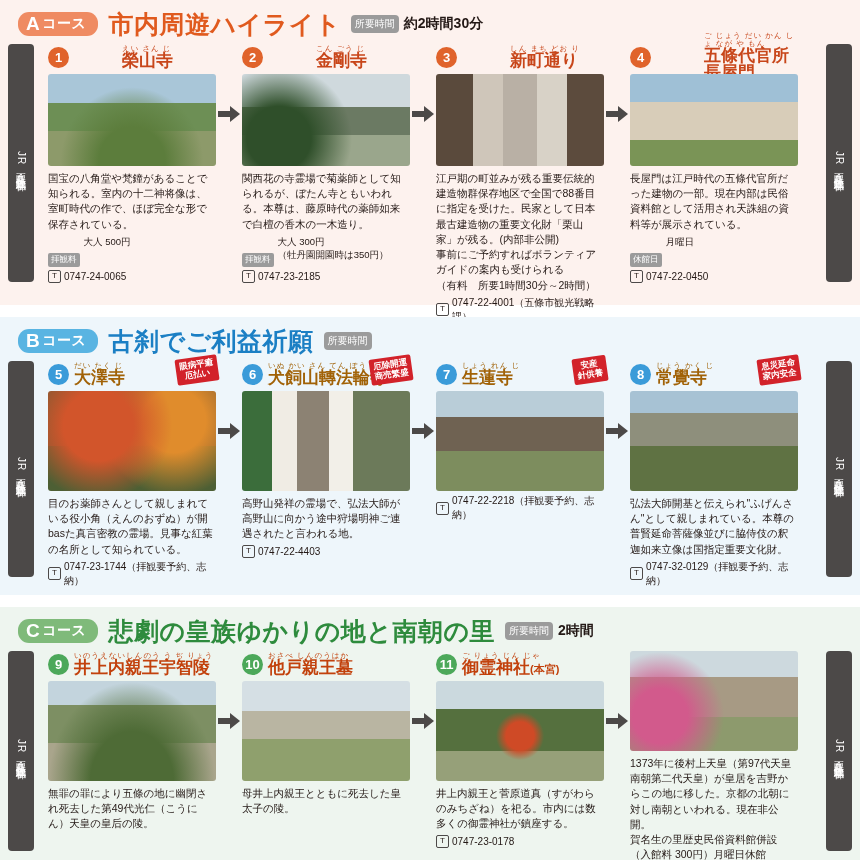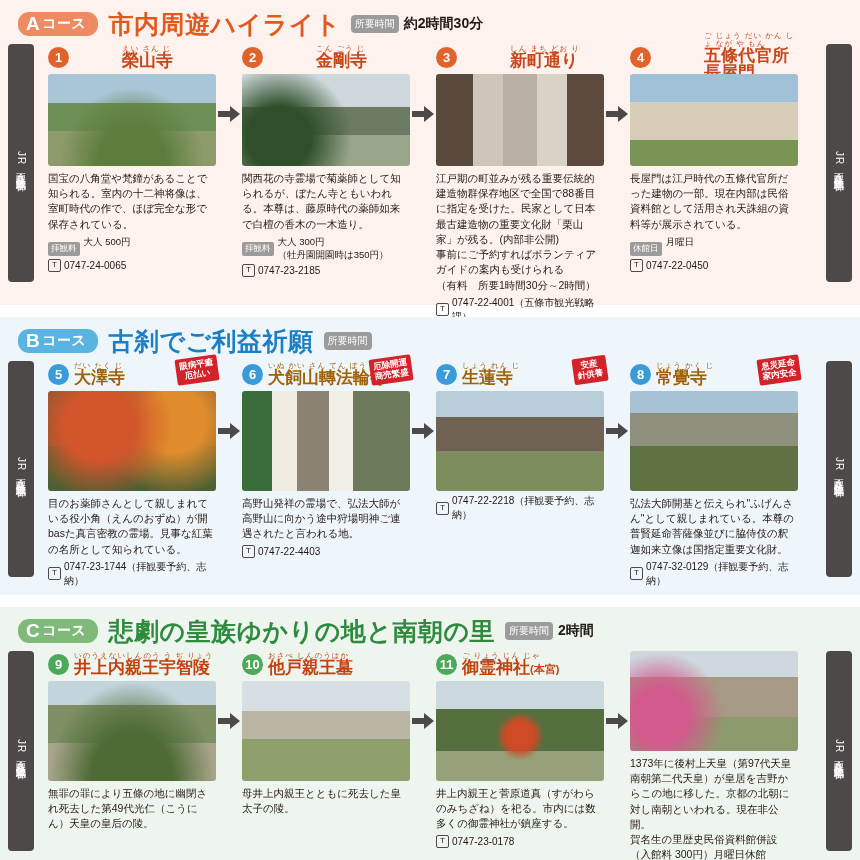--- a/index.html
+++ b/index.html
@@ -189,21 +189,21 @@
   }
   .chip {
     background: #9b9b9b;
     color: #fff;
     font-size: 8.5px;
     padding: 1px 3px;
     border-radius: 2px;
     margin-right: 4px;
     white-space: nowrap;
     flex: 0 0 auto;
-    margin-top: 7px;
+    margin-top: 18px;
   }
   .tel {
     font-size: 10px;
     margin-top: 3px;
     display: flex;
     align-items: center;
   }
   .tel .ticon {
     display: inline-block;
     width: 11px;

